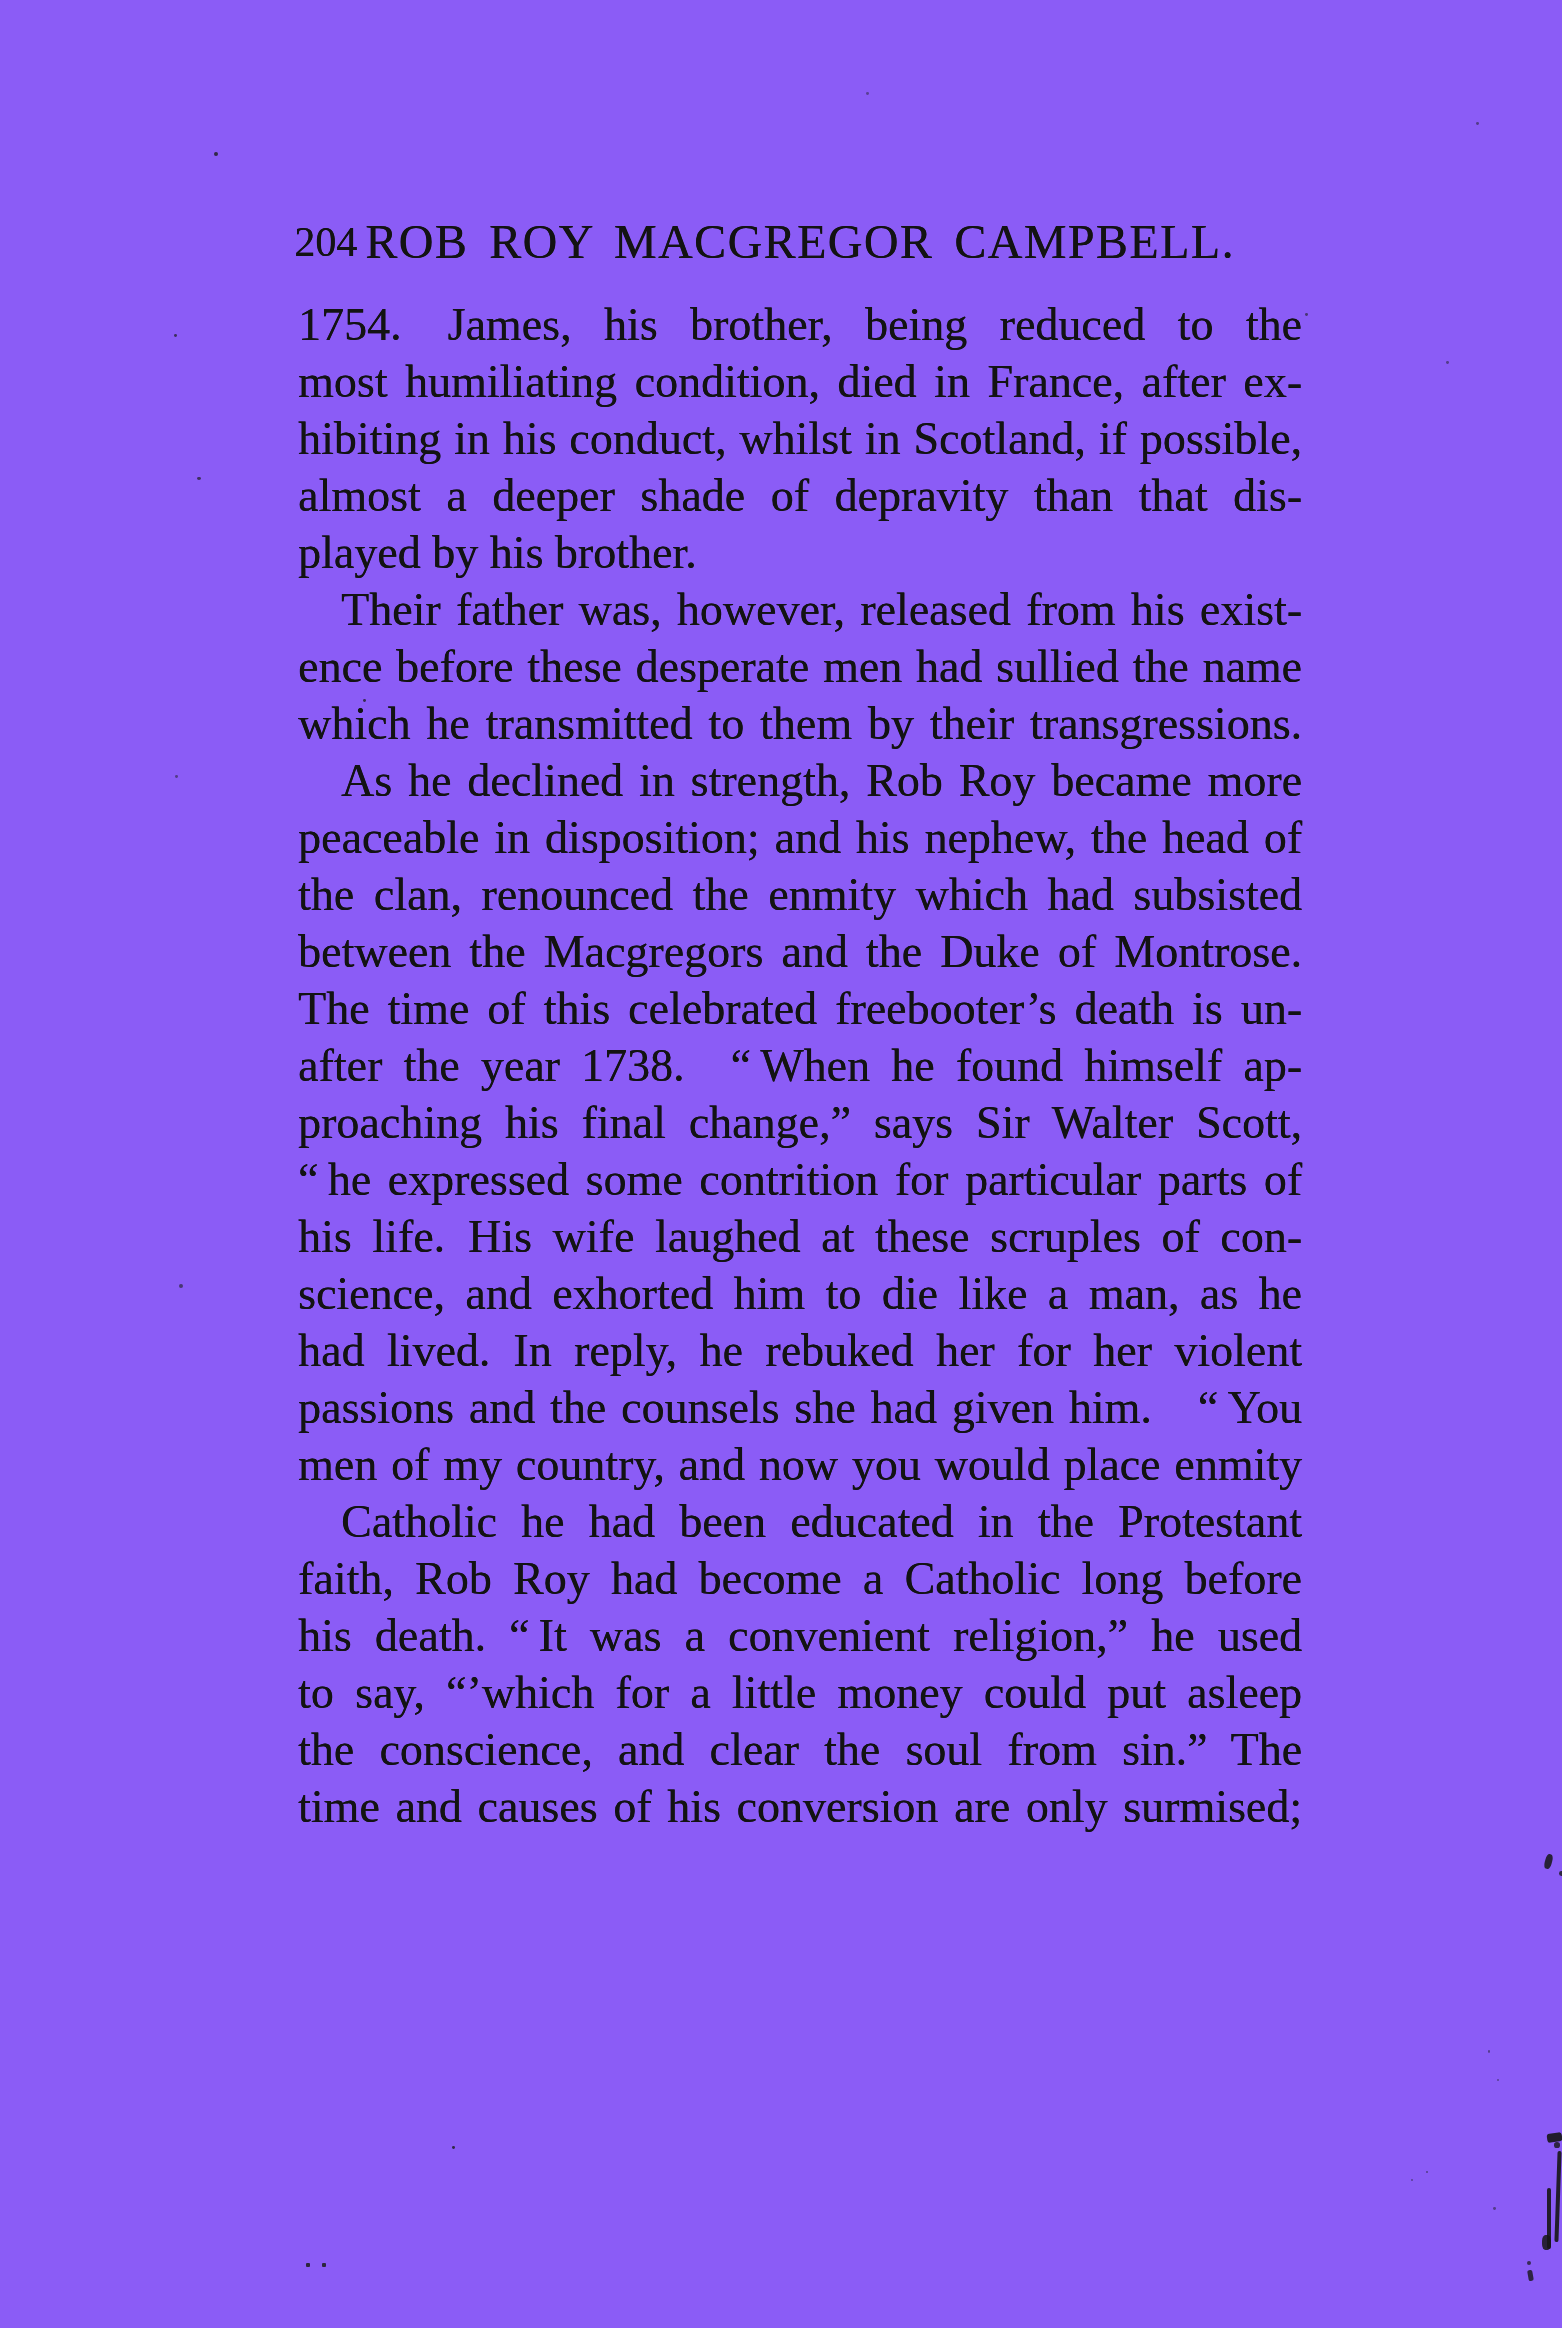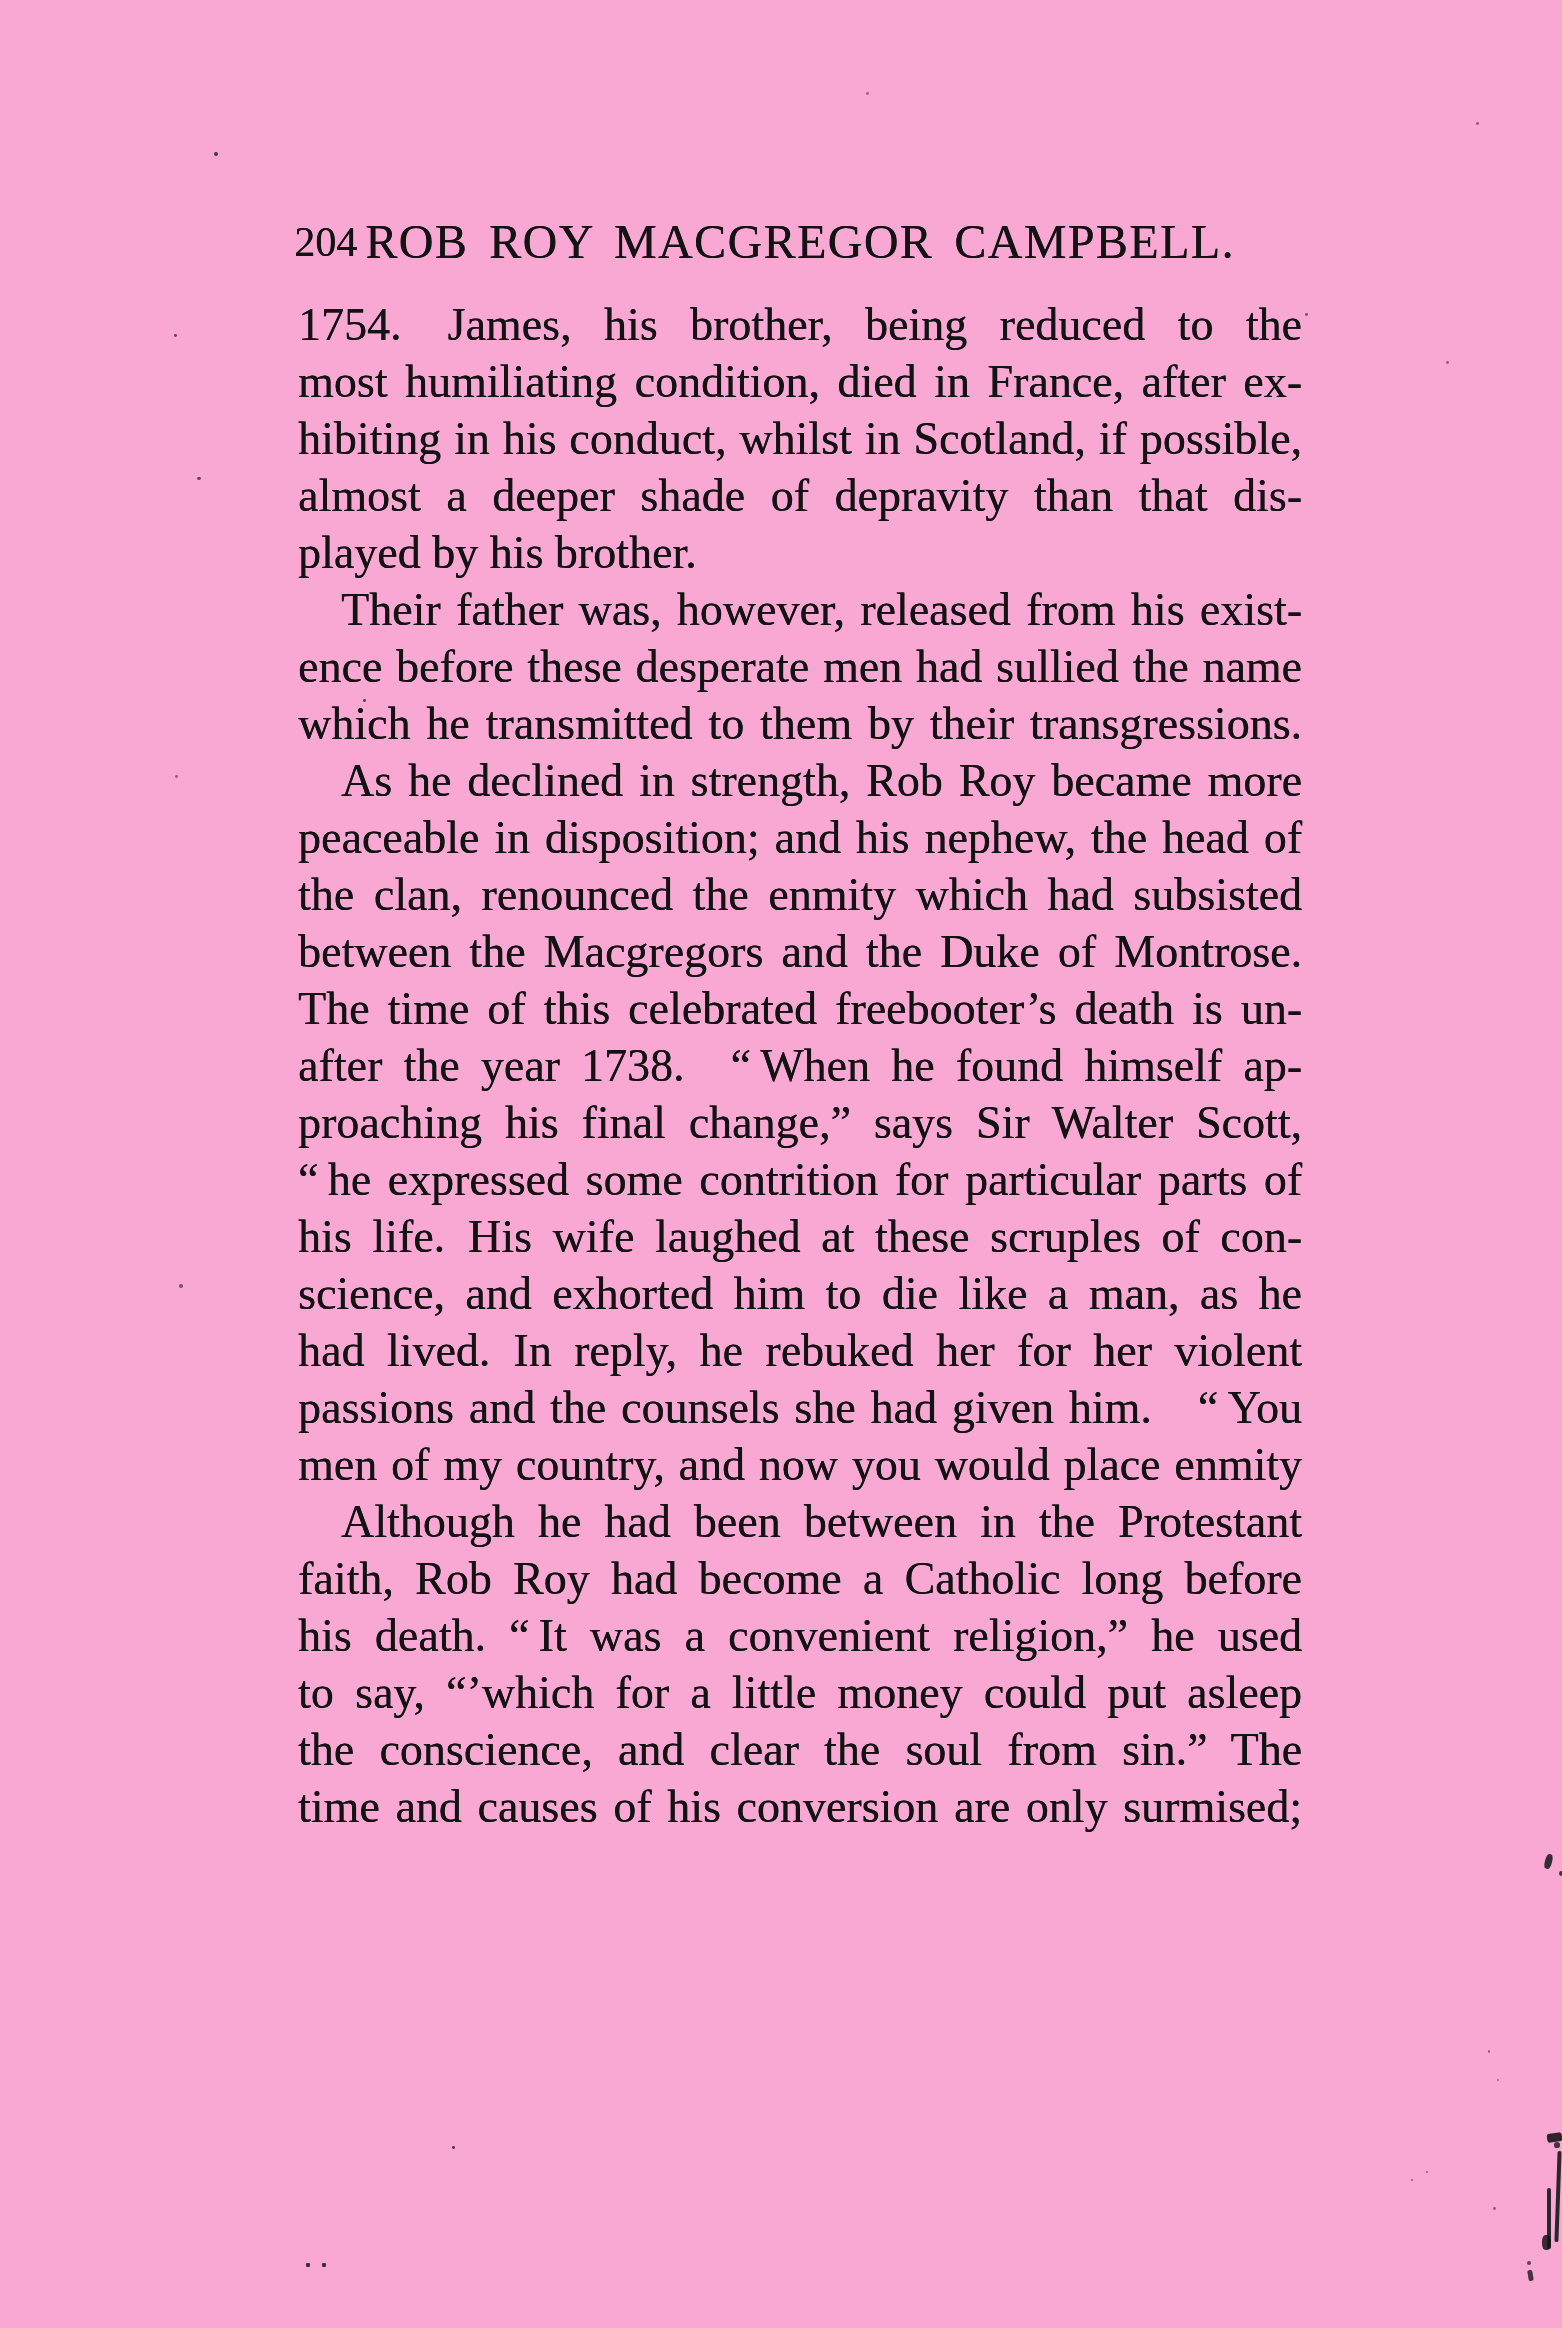--- a/index.html
+++ b/index.html
@@ -5,21 +5,21 @@
   html,body{margin:0;padding:0;}
   body{
     width:1563px;height:2328px;
     background:#ffffff;
     position:relative;
     overflow:hidden;
     font-family:"Liberation Serif","DejaVu Serif",serif;
     color:#131313;
   }
   .page{
-    position:absolute;inset:0;background:#f9a8d4;
+    position:absolute;inset:0;background:#8b5cf6;
     text-shadow:0.3px 0 0 currentColor; 
   }
   .header-row{
     position:absolute;top:219px;left:298px;width:1004px;height:46px;
   }
   .folio{
     position:absolute;left:-3.8px;top:0;
     font-size:42px;line-height:46px;
   }
   .running-title{
@@ -74,21 +74,21 @@
         <div class="line">after the year 1738. “ When he found himself ap-</div>
         <div class="line">proaching his final change,” says Sir Walter Scott,</div>
         <div class="line">“ he expressed some contrition for particular parts of</div>
         <div class="line">his life. His wife laughed at these scruples of con-</div>
         <div class="line">science, and exhorted him to die like a man, as he</div>
         <div class="line">had lived. In reply, he rebuked her for her violent</div>
         <div class="line">passions and the counsels she had given him. “ You</div>
         <div class="line">men of my country, and now you would place enmity</div>
       </div>
       <div class="paragraph">
-        <div class="line indent">Although he had been between in the Protestant</div>
+        <div class="line indent">Catholic he had been educated in the Protestant</div>
         <div class="line">faith, Rob Roy had become a Catholic long before</div>
         <div class="line">his death. “ It was a convenient religion,” he used</div>
         <div class="line">to say, “’which for a little money could put asleep</div>
         <div class="line">the conscience, and clear the soul from sin.” The</div>
         <div class="line">time and causes of his conversion are only surmised;</div>
       </div>
     </div>
 
   <div class="speck" style="left:214px;top:152px;width:3.8px;height:3.8px;opacity:.8;"></div>
   <div class="speck" style="left:174px;top:334px;width:2.9px;height:2.9px;opacity:.7;"></div>

